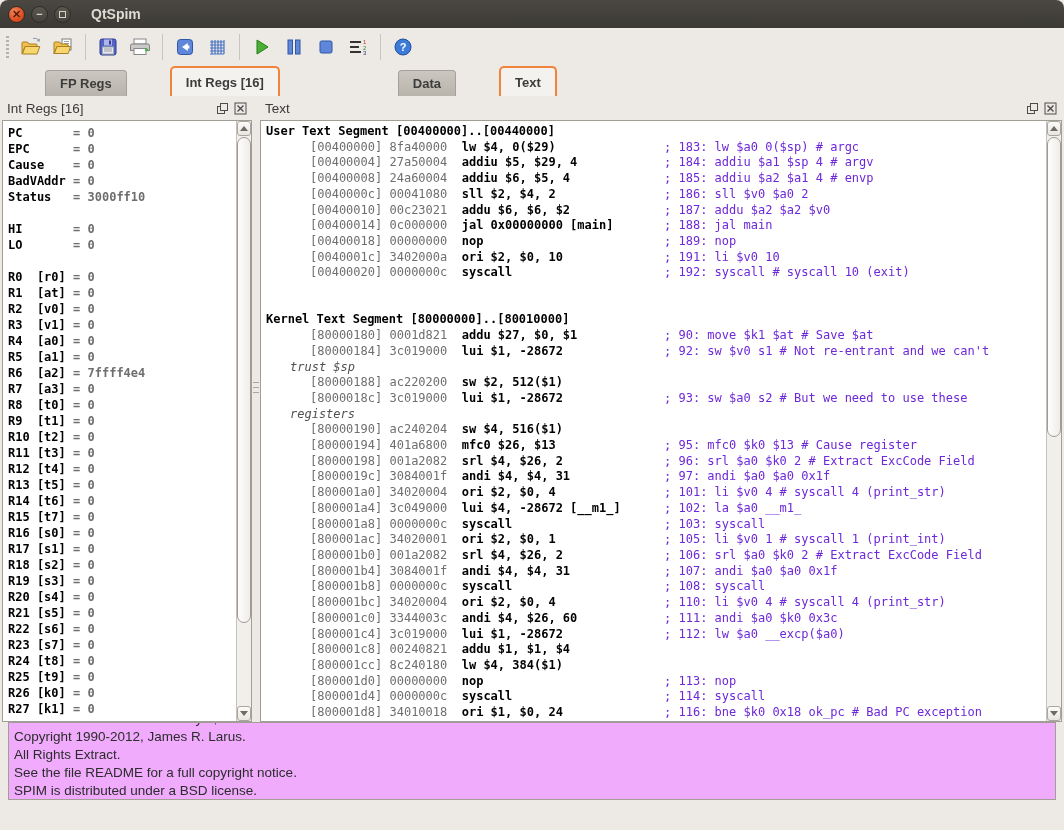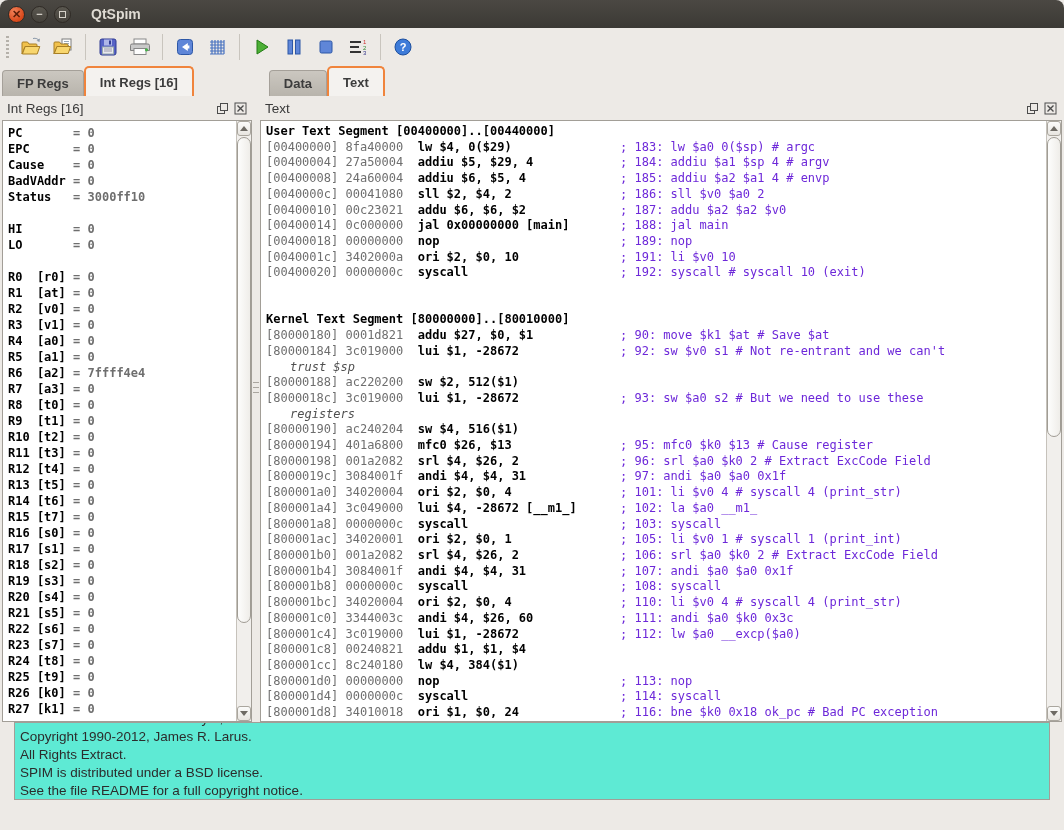--- a/index.html
+++ b/index.html
@@ -18,21 +18,21 @@
   
   .toolbar{height:38px;display:flex;align-items:center;padding-left:4px;background:#edeae6;}
   .tool-handle{width:8px;height:22px;margin:0 6px 0 2px;
      background:repeating-linear-gradient(#b5b1aa 0 2px,transparent 2px 4px);width:3px;}
   .tool-btn{width:32px;height:30px;display:flex;align-items:center;justify-content:center;}
   .tool-sep{width:1px;height:26px;background:#c9c5be;margin:0 6px;}
   
   .tabstrip{height:30px;display:flex;align-items:flex-end;padding-left:2px;}
   .tab{display:flex;align-items:center;justify-content:center;font-size:13px;font-weight:bold;
        color:#3c3c3c;border:1px solid #a5a099;border-bottom:none;border-radius:4px 4px 0 0;
-       background:linear-gradient(#cbc7c0,#b8b4ac);height:26px;padding:8px 14px;}
+       background:linear-gradient(#cbc7c0,#b8b4ac);height:26px;padding:8px 14px;margin-left:43px;}
   .tab.active{background:#f4f2ef;border:2px solid #f0843c;border-bottom:none;height:30px;
        border-radius:5px 5px 0 0;}
   .tabgap{width:75px;}
   
   .main{height:626px;display:flex;padding:0 2px;position:relative;}
   .dock{display:flex;flex-direction:column;}
   .dock-left{width:250px;}
   .dock-right{flex:1;}
   .dock-header{height:24px;display:flex;align-items:center;font-size:13.5px;color:#3a3a3a;
                padding:0 4px 0 5px;}
@@ -42,39 +42,39 @@
   .splitter{width:8px;position:relative;}
   .splitter .grip{position:absolute;left:1px;top:286px;width:6px;height:14px;
      background:repeating-linear-gradient(#aaa69f 0 1px,transparent 1px 5px);}
   
   .regs{position:absolute;left:5px;top:4px;right:28px;font-family:"DejaVu Sans Mono","Liberation Mono",monospace;
         font-size:12px;font-weight:bold;line-height:16px;white-space:pre;color:#000;}
   .rval{color:#6e6e6e;}
   
   .code{position:absolute;left:5px;top:3px;right:18px;font-family:"DejaVu Sans Mono","Liberation Mono",monospace;
         font-size:12px;line-height:15.7px;white-space:pre;color:#000;}
-  .ca{color:#6e6e6e;}
+  .ca{color:#6e6e6e;margin-left:44px;}
   .ci{font-weight:bold;}
   .cc{color:#6d28d9;}
   .chead{font-weight:bold;text-align:left;white-space:normal;}
   .cwrap{font-style:italic;color:#4f4f4f;margin-left:24px;}
   
   .vscroll{position:absolute;top:0;right:0;bottom:0;width:15px;background:#f1efec;border-left:1px solid #c6c2bb;}
   .sb-btn{position:absolute;left:0;width:14px;height:15px;background:linear-gradient(#fbfbfa,#e8e5e0);
           border:1px solid #aaa69e;border-radius:3px;display:flex;align-items:center;justify-content:center;}
   .sb-up{top:0;}
   .sb-down{bottom:0;}
   .arrow-up{width:0;height:0;border-left:4px solid transparent;border-right:4px solid transparent;
             border-bottom:5px solid #6e6a64;}
   .arrow-down{width:0;height:0;border-left:4px solid transparent;border-right:4px solid transparent;
               border-top:5px solid #6e6a64;}
   .sb-thumb{position:absolute;left:0;width:14px;background:linear-gradient(90deg,#fdfdfc,#efede9);
             border:1px solid #a09c94;border-radius:7px;}
   
-  .messages{height:78px;margin:0 14px;background:#5eead4;border:1px solid #a29e97;overflow:hidden;
+  .messages{height:78px;margin:0 8px;background:#f0abfc;border:1px solid #a29e97;overflow:hidden;
             font-size:13.5px;color:#2c2c2c;line-height:18px;padding-left:5px;}
   .messages .clip{margin-top:-13px;}
   .statusbar{height:30px;}
 </style>
 </head>
 <body>
 
 <div class="window">
 
   <div class="titlebar">
@@ -253,20 +253,20 @@
         </div>
       </div>
     </div>
   </div>
 
   <div class="messages">
     <div id="msg">
         <div class="clip">SPIM Version 9.1.5 of February 4, 2012</div>
         <div>Copyright 1990-2012, James R. Larus.</div>
         <div>All Rights Extract.</div>
+        <div>See the file README for a full copyright notice.</div>
         <div>SPIM is distributed under a BSD license.</div>
-        <div>See the file README for a full copyright notice.</div>
       </div>
   </div>
 
   <div class="statusbar"></div>
 
 </div>
 
 </body></html>

